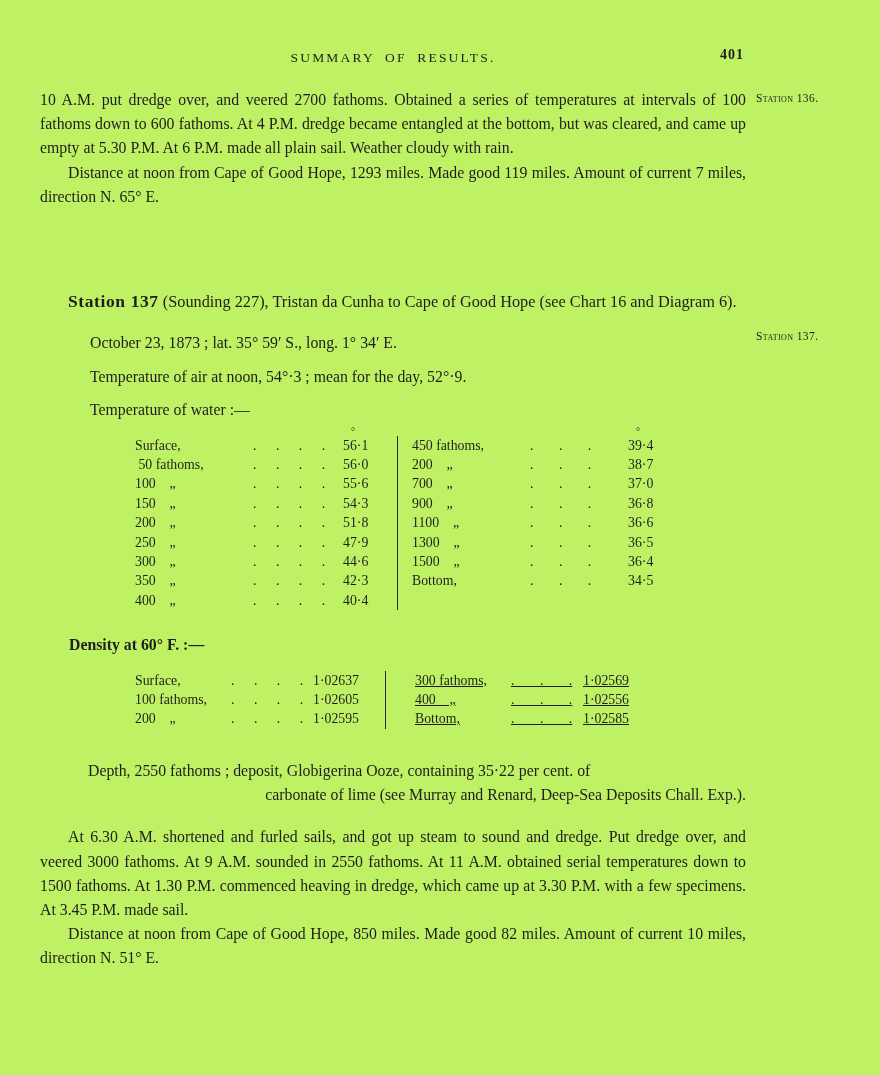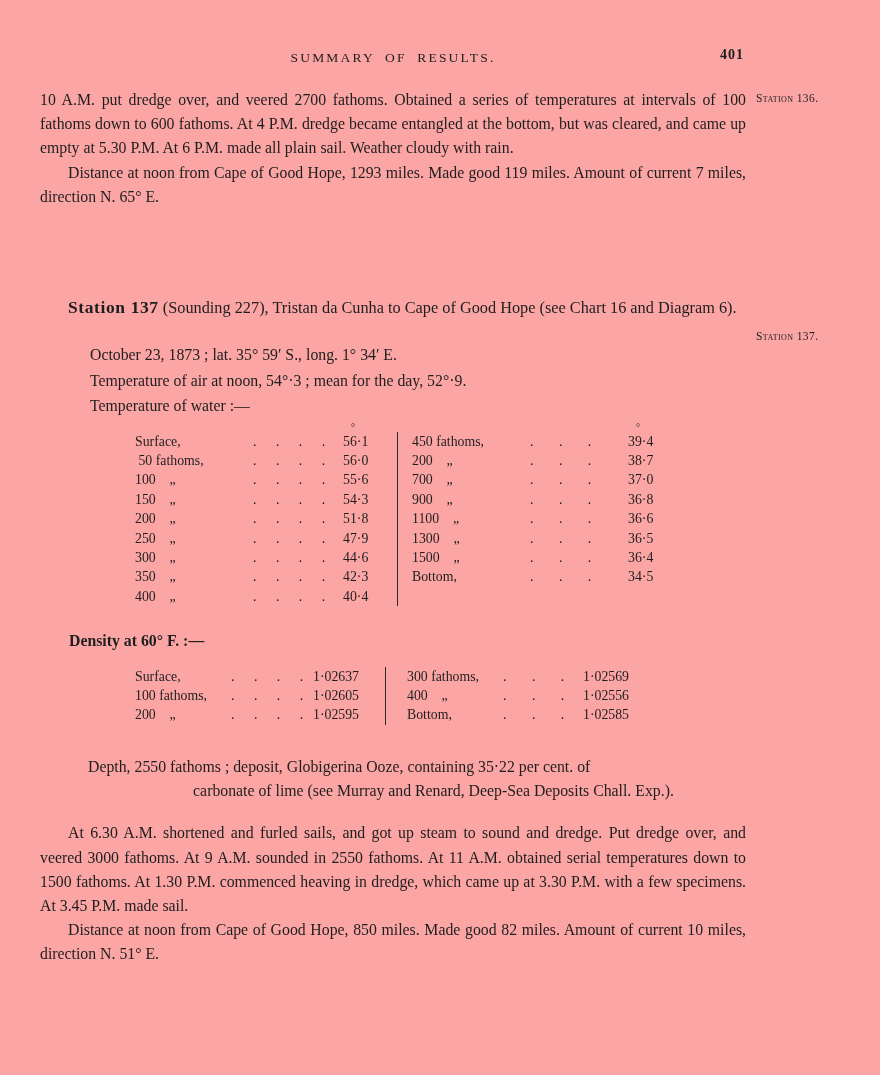--- a/index.html
+++ b/index.html
@@ -1,21 +1,21 @@
 <!DOCTYPE html>
 <html><head>
 <meta charset="utf-8">
 <style>
   * { margin: 0; padding: 0; box-sizing: border-box; }
   html, body { background: #fbfbf9; }
   .page {
     position: relative;
     width: 880px;
     height: 1075px;
-    background: #fca5a5;
+    background: #bef264;
     color: #1e1e1e;
     font-family: "Liberation Serif", serif;
     overflow: hidden;
   }
 
   
   .running-head {
     position: absolute;
     top: 50px;
     left: 40px;
@@ -59,30 +59,30 @@
     width: 706px;
     font-size: 15.8px;
     line-height: 24.2px;
     text-align: justify;
   }
   .body-p.indent { text-indent: 28px; }
 
   .station-heading {
     margin-top: 82px;
     font-size: 16.3px;
-    line-height: 33px;
+    line-height: 20px;
   }
   .station-bold {
     font-weight: bold;
     font-size: 17.5px;
     letter-spacing: 0.6px;
   }
 
   .obs-block { margin-top: 18px; margin-left: 50px; text-align: left; }
-  .obs-line { font-size: 15.8px; line-height: 25.5px; text-align: left; }
+  .obs-line { font-size: 15.8px; line-height: 25.5px; text-align: left; margin-top: 8px; }
 
   
   .data-table {
     display: flex;
     margin-left: 95px;
     margin-top: 13px;
     font-size: 13.8px;
     text-align: left;
   }
   .t-row { display: flex; line-height: 19.4px; }
@@ -107,26 +107,26 @@
   .temp-table .col-left  { width: 262px; }
   .temp-table .col-right { width: 285px; border-left: 1px solid #2a2a2a; padding-left: 14px; }
   .temp-table .t-label { width: 112px; }
   .temp-table .t-val { width: 54px; }
   .col-right .t-dots { word-spacing: 22px; }
 
   .density-heading { margin-top: 22px; margin-left: 29px; font-weight: bold; }
 
   .density-table { width: 520px; }
   .density-table .col-left  { width: 250px; }
-  .density-table .col-right { width: 270px; border-left: 1px solid #2a2a2a; padding-left: 21px; }
+  .density-table .col-right { width: 270px; border-left: 1px solid #2a2a2a; padding-left: 29px; text-decoration: underline; }
   .density-table .t-label { width: 90px; }
   .density-table .t-val { width: 72px; }
 
   .depth-line1 { margin-top: 30px; margin-left: 48px; text-align: left; }
-  .depth-line2 { margin-left: 81px; text-align: center; }
+  .depth-line2 { margin-left: 81px; text-align: right; }
 
   .log-p { margin-top: 18px; }
 </style>
 </head>
 <body>
 
 <div class="page">
 
   <header class="running-head">
     <span class="head-title">SUMMARY OF RESULTS.</span>

